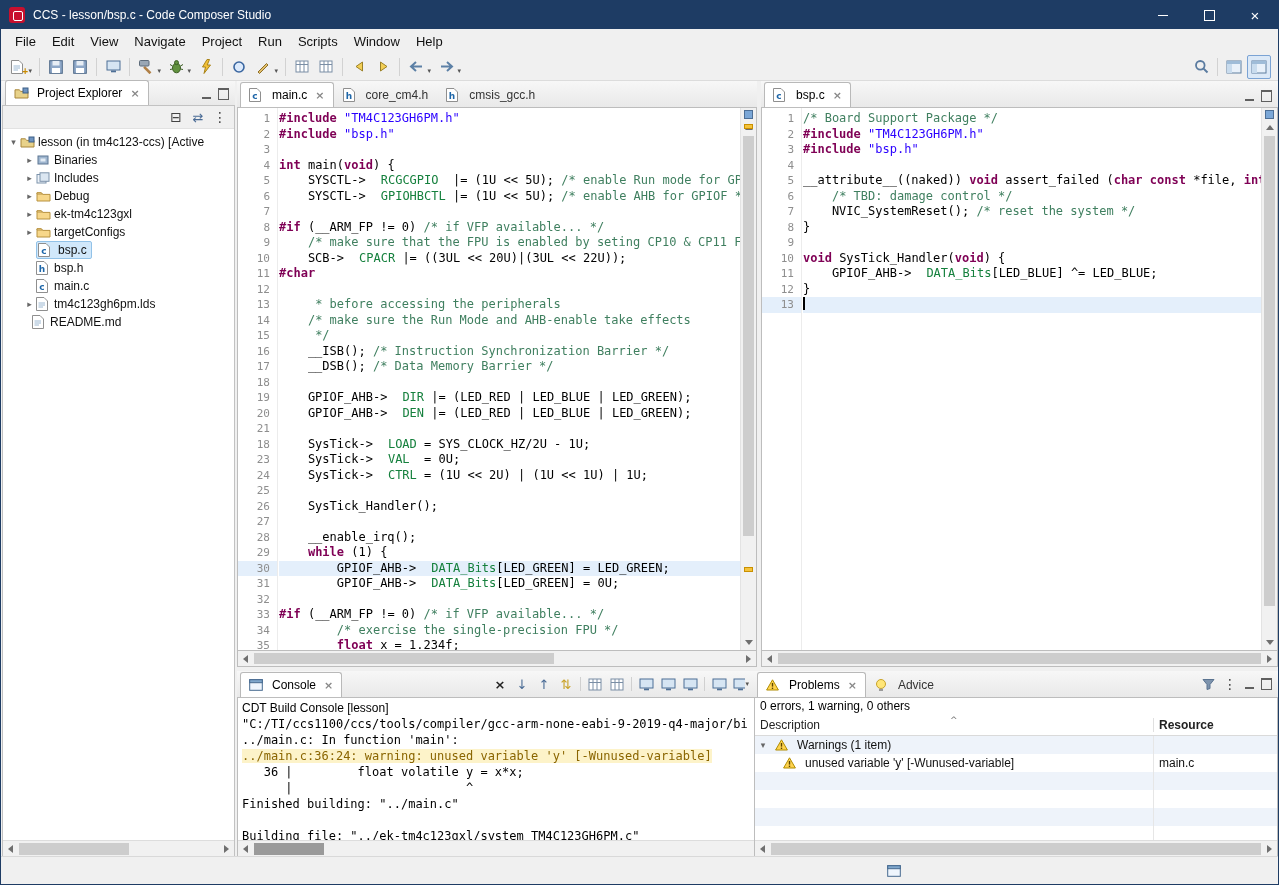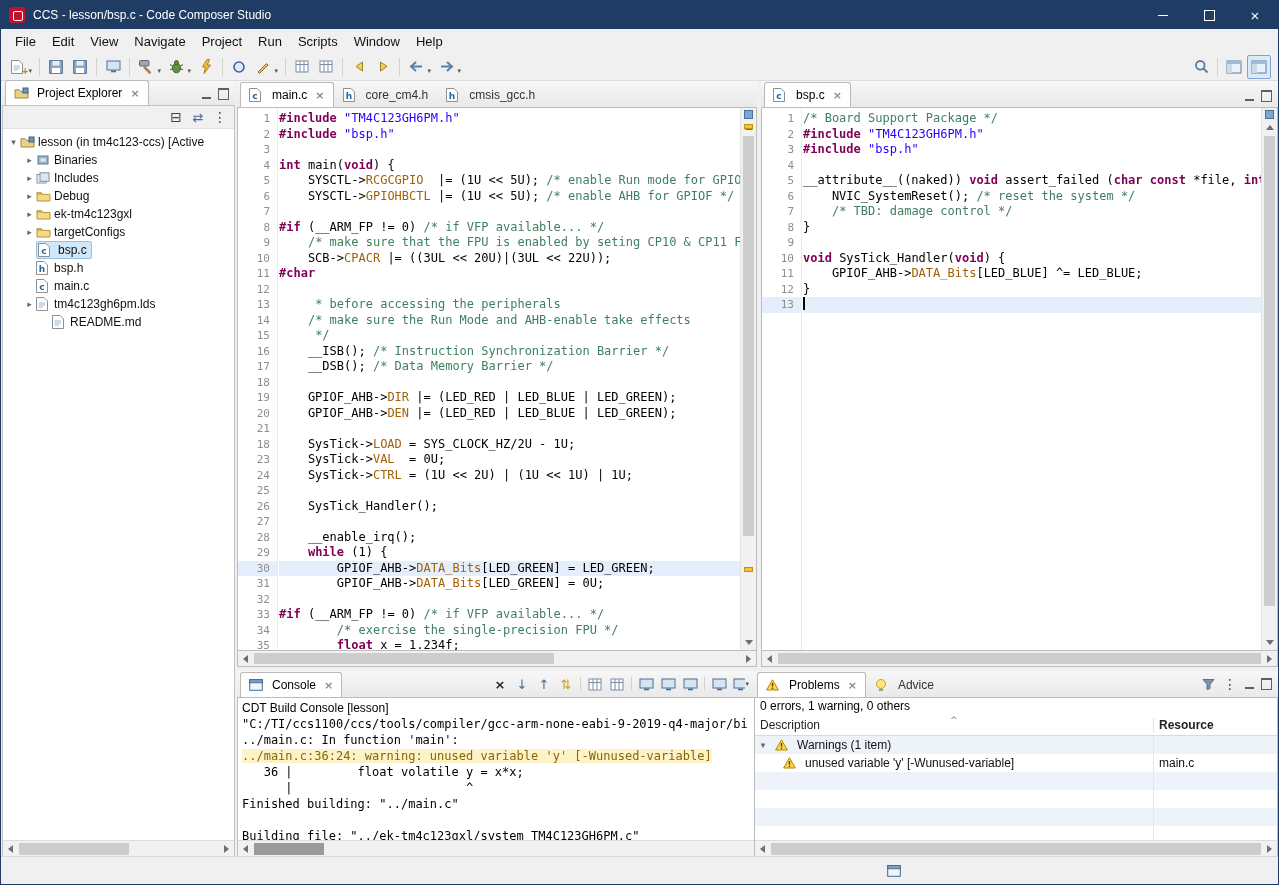--- a/index.html
+++ b/index.html
@@ -54,21 +54,21 @@
   .eg-right{left:760px;width:517px;height:586px;}
   .ebody{position:absolute;left:0;right:0;top:26px;bottom:17px;background:#fff;border:1px solid #bdbdbd;border-bottom:none;overflow:hidden;}
   .gutter{position:absolute;left:0;top:0;bottom:0;width:40px;background:#fff;border-right:1px solid #ececec;padding-top:3px;box-sizing:border-box;}
   .gln{height:15.5px;line-height:15.5px;text-align:right;padding-right:7px;color:#8e8e8e;font-family:"DejaVu Sans Mono",monospace;font-size:11px;}
   .codearea{position:absolute;left:41px;right:15px;top:0;bottom:0;overflow:hidden;padding-top:3px;}
   .cline{height:15.5px;line-height:15.5px;white-space:pre;font-family:"DejaVu Sans Mono",monospace;font-size:12px;color:#000;}
   .hl{background:#e4effb;}
   .t-d,.t-k{color:#7f0055;font-weight:bold;}
   .t-s{color:#2a00ff;}
   .t-c{color:#3f7f5f;}
-  .t-f{color:#a16207;}
+  .t-f{color:#15803d;margin-left:15px;}
   .t-p{color:#000;}
   .caret{display:inline-block;width:1.5px;height:13px;background:#000;vertical-align:-2px;}
   
   .vscroll{position:absolute;right:0;top:0;bottom:0;width:15px;background:#f1f1f1;border-left:1px solid #e3e3e3;}
   .hscrollbar{position:absolute;left:0;right:0;bottom:0;height:17px;background:#f1f1f1;border:1px solid #bdbdbd;box-sizing:border-box;}
   .sb-thumb{position:absolute;background:#cdcdcd;}
   .sb-thumb.dark{background:#9a9a9a;}
   .sb-btn{position:absolute;width:15px;height:15px;display:flex;align-items:center;justify-content:center;}
   .tri-up{width:0;height:0;border-left:4px solid transparent;border-right:4px solid transparent;border-bottom:5px solid #6f6f6f;}
   .tri-down{width:0;height:0;border-left:4px solid transparent;border-right:4px solid transparent;border-top:5px solid #6f6f6f;}
@@ -376,21 +376,21 @@
           <div class="trow" style="padding-left: 20px;">
             <span class="chev">▸</span>
             <span class="ticon">
               <svg width="12" height="14" viewBox="0 0 12 14">
                 <path d="M0.5 0.5 H8 L11.5 4 V13.5 H0.5 Z" fill="#ffffff" stroke="#8f8f8f"></path>
                 <path d="M2.5 6 H9 M2.5 8 H9 M2.5 10 H7" stroke="#9cb8d2" stroke-width="1"></path>
               </svg>
             </span>
             <span>tm4c123gh6pm.lds</span>
           </div>
-          <div class="trow" style="padding-left: 36px;">
+          <div class="trow" style="padding-left: 16px;">
             <span class="chev"></span>
             <span class="ticon">
               <svg width="12" height="14" viewBox="0 0 12 14">
                 <path d="M0.5 0.5 H8 L11.5 4 V13.5 H0.5 Z" fill="#ffffff" stroke="#8f8f8f"></path>
                 <path d="M2.5 6 H9 M2.5 8 H9 M2.5 10 H7" stroke="#9cb8d2" stroke-width="1"></path>
               </svg>
             </span>
             <span>README.md</span>
           </div>
         </div>
@@ -568,22 +568,22 @@
           <div class="gln">11</div>
           <div class="gln">12</div>
           <div class="gln hl">13</div>
         </div>
       <div class="codearea" id="code-right">
           <div class="cline"><span class="t-c">/* Board Support Package */</span></div>
           <div class="cline"><span class="t-d">#include </span><span class="t-s">"TM4C123GH6PM.h"</span></div>
           <div class="cline"><span class="t-d">#include </span><span class="t-s">"bsp.h"</span></div>
           <div class="cline"></div>
           <div class="cline"><span class="t-p">__attribute__((naked)) </span><span class="t-k">void</span><span class="t-p"> assert_failed (</span><span class="t-k">char</span><span class="t-p"> </span><span class="t-k">const</span><span class="t-p"> *file, </span><span class="t-k">int</span></div>
+          <div class="cline"><span class="t-p">    </span><span class="t-c">/* TBD: damage control */</span></div>
           <div class="cline"><span class="t-p">    NVIC_SystemReset(); </span><span class="t-c">/* reset the system */</span></div>
-          <div class="cline"><span class="t-p">    </span><span class="t-c">/* TBD: damage control */</span></div>
           <div class="cline"><span class="t-p">}</span></div>
           <div class="cline"></div>
           <div class="cline"><span class="t-k">void</span><span class="t-p"> SysTick_Handler(</span><span class="t-k">void</span><span class="t-p">) {</span></div>
           <div class="cline"><span class="t-p">    GPIOF_AHB-&gt;</span><span class="t-f">DATA_Bits</span><span class="t-p">[LED_BLUE] ^= LED_BLUE;</span></div>
           <div class="cline"><span class="t-p">}</span></div>
           <div class="cline hl"><span class="caret"></span></div>
         </div>
       <div class="vscroll">
         <span class="ov-head"></span>
         <span class="sb-btn" style="top:12px;">

